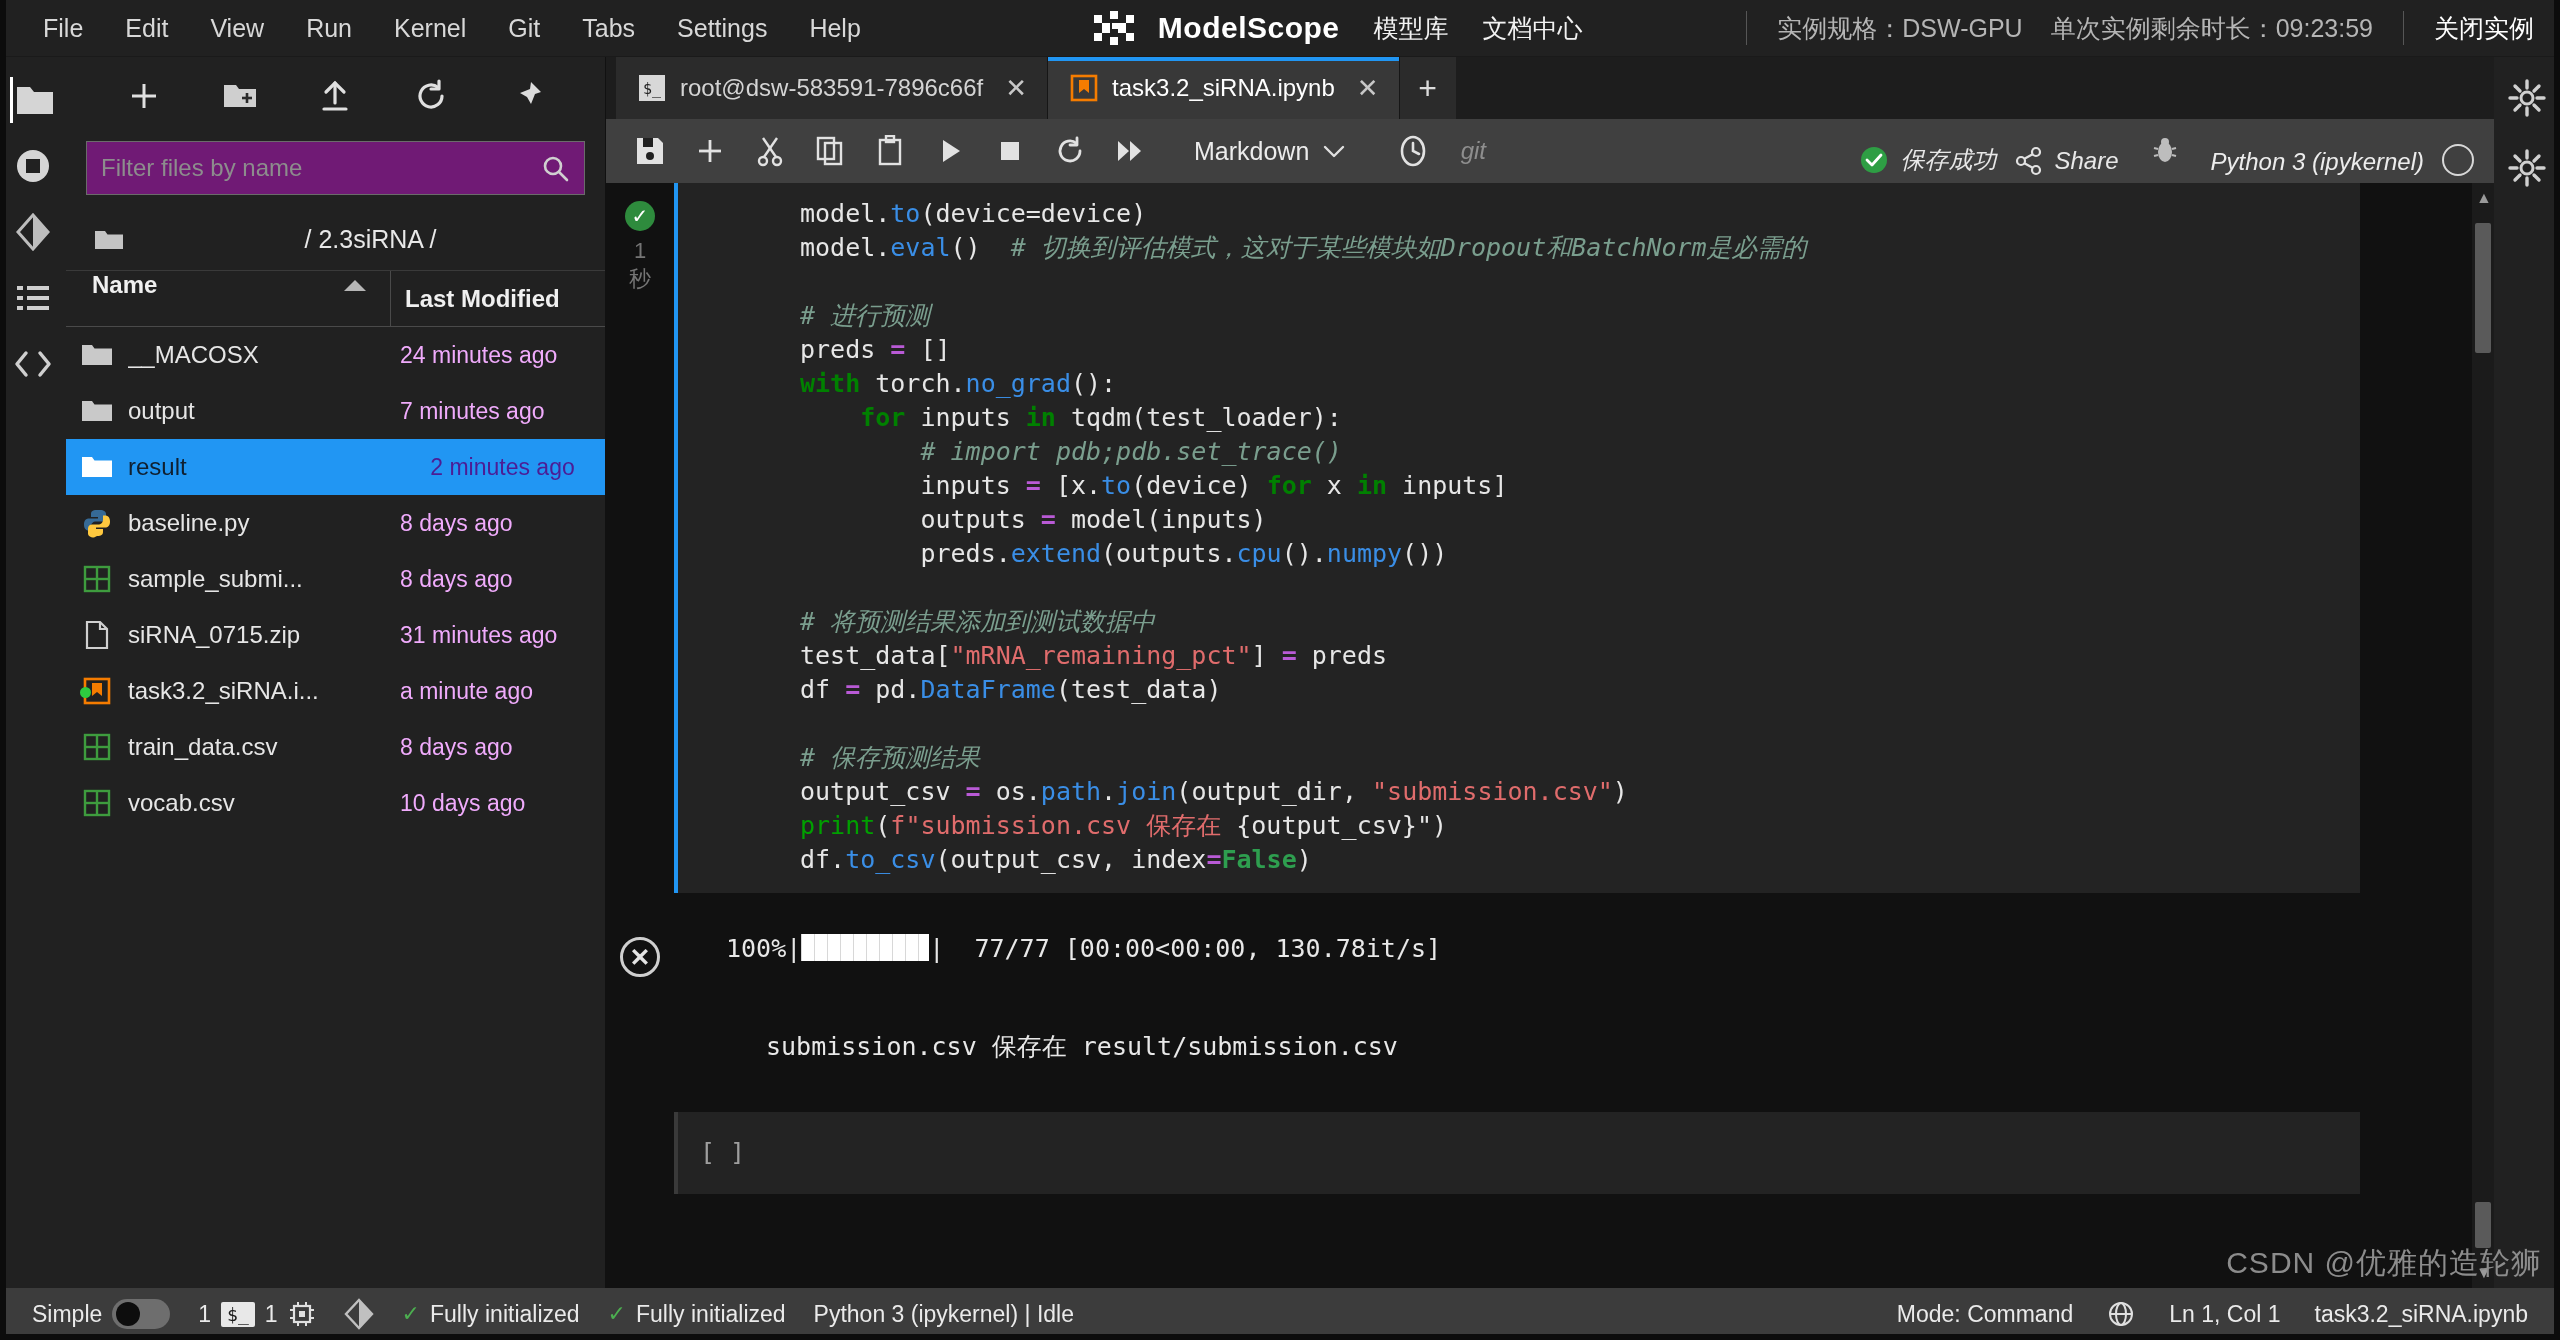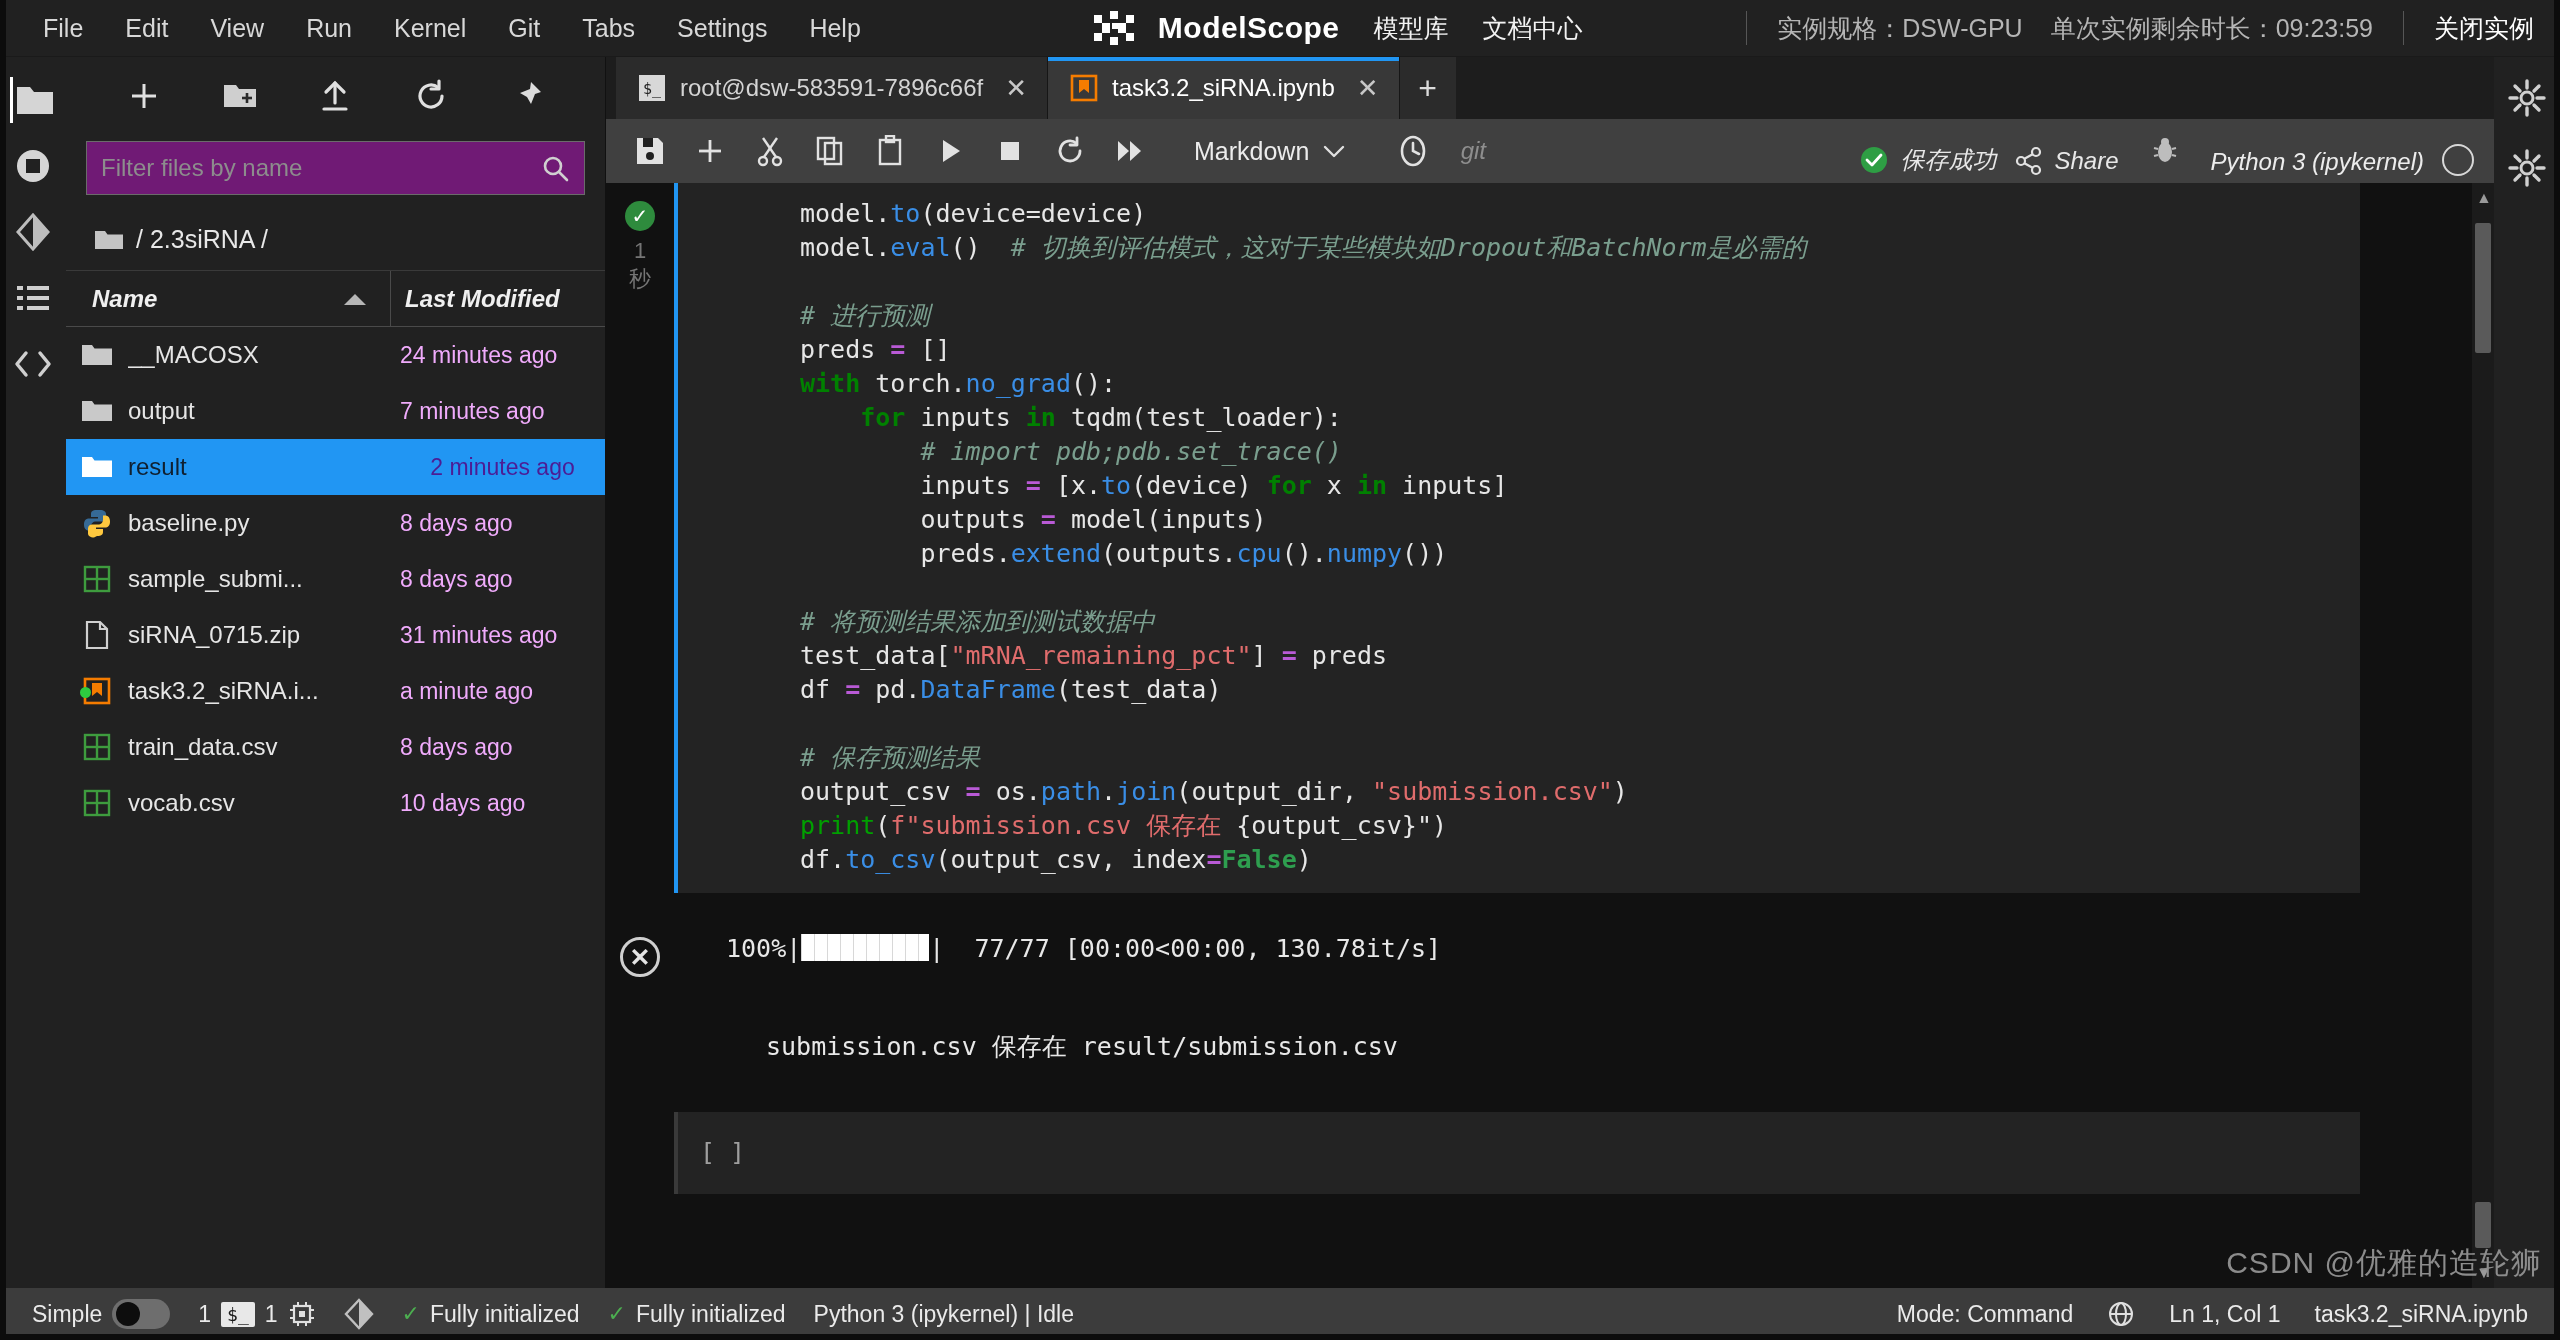--- a/index.html
+++ b/index.html
@@ -148,32 +148,32 @@
   .fb-breadcrumb {
     height: 62px;
     display: flex;
     align-items: center;
     padding: 0 0 0 70px;
     color: #e8e8e8;
     font-size: 25px;
     border-bottom: 1px solid #3a3a3a;
     cursor: pointer;
     position: relative;
+    justify-content: center;
   }
   .fb-breadcrumb .fi { position: absolute; left: 28px; top: 19px; }
 
   .fb-head {
     display: flex;
     height: 56px;
-    align-items: center;
+    align-items: flex-start;
     border-bottom: 1px solid #4a4a4a;
     color: #f0f0f0;
     font-size: 24px;
     font-weight: bold;
-    font-style: italic;
   }
   .fb-head .c-name { flex: 1; padding-left: 26px; display: flex; align-items: center; cursor: pointer; }
   .fb-head .c-mod { width: 215px; padding-left: 14px; cursor: pointer; border-left: 1px solid #4a4a4a; height:100%; display:flex; align-items:center;}
   .sort-caret { margin-left: auto; margin-right: 22px; }
 
   .fb-list { flex: 1; overflow: hidden; }
   .fb-row {
     display: flex;
     align-items: center;
     height: 56px;

